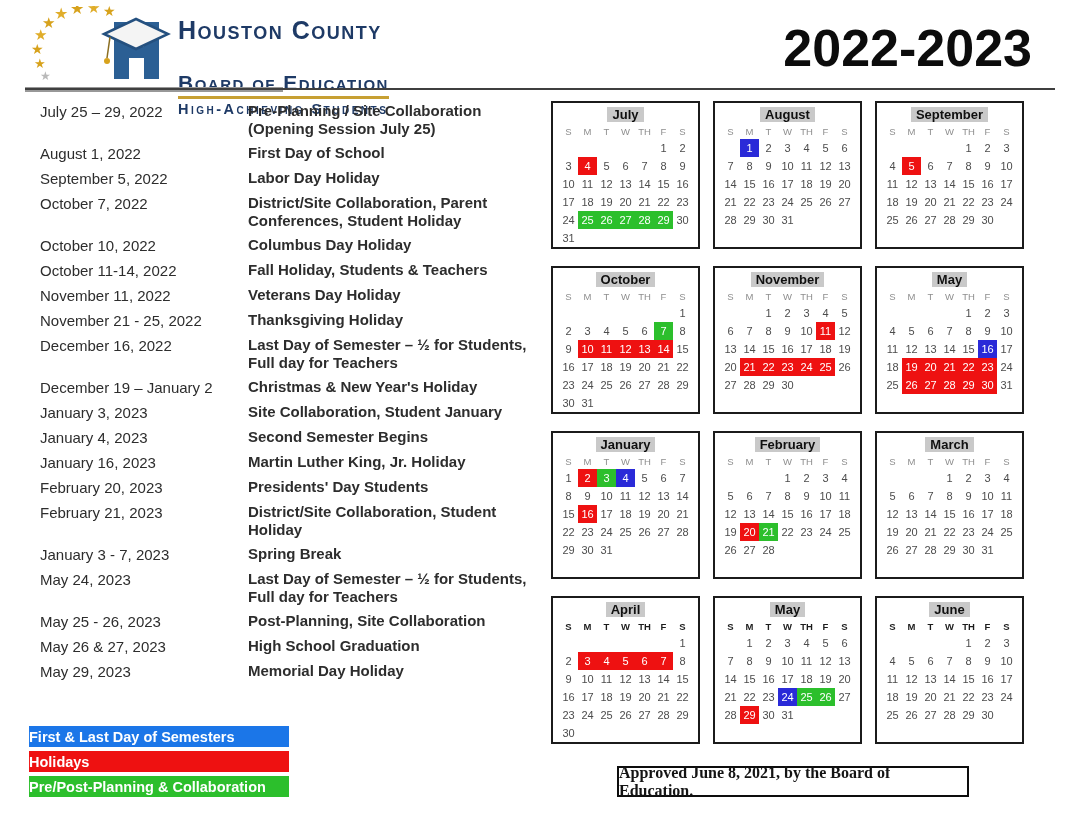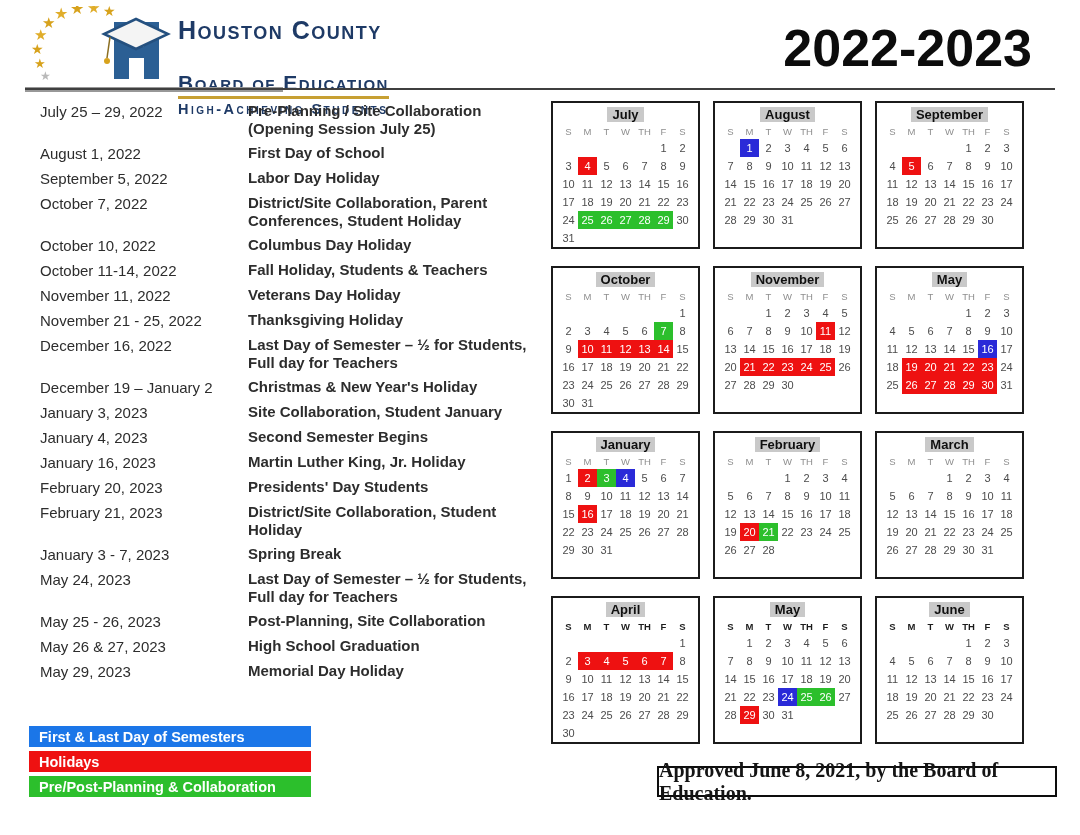--- a/index.html
+++ b/index.html
@@ -37,27 +37,27 @@
   .week-row{display:grid;grid-template-columns:repeat(7,1fr);font-size:9.5px;color:#8e8e8e;
         text-align:center;height:14px;line-height:14px;margin-top:1px;}
   .week-row.bold{color:#1c1c1c;font-weight:bold;}
   .days{display:grid;grid-template-columns:repeat(7,1fr);grid-auto-rows:18px;
         text-align:center;font-size:11px;color:#4c4c4c;}
   .day{line-height:18px;}
   .day.marked{color:#ffffff;}
 
   
   .legend{position:absolute;left:29px;top:726px;}
-  .legend-bar{width:282px;height:21px;margin-bottom:4px;display:flex;align-items:center;
-        padding-left:10px;box-sizing:border-box;color:#ffffff;font-weight:bold;font-size:14.5px;}
+  .legend-bar{width:260px;height:21px;margin-bottom:4px;display:flex;align-items:center;
+        box-sizing:border-box;color:#ffffff;font-weight:bold;font-size:14.5px;}
 
   
-  .approved{position:absolute;left:617px;top:766px;width:400px;height:31px;border:2px solid #0d0d0d;
+  .approved{position:absolute;left:617px;top:766px;width:352px;height:31px;border:2px solid #0d0d0d;
         box-sizing:border-box;display:flex;align-items:center;justify-content:center;
-        font-family:"Liberation Serif",serif;font-weight:bold;font-size:20px;color:#141414;background:#fff;margin-left:40px;}
+        font-family:"Liberation Serif",serif;font-weight:bold;font-size:16px;color:#141414;background:#fff;}
 </style>
 </head>
 <body>
 
 <div class="page">
 
   <div class="logo">
     <svg width="150" height="80" viewBox="0 0 150 80">
 
       <g font-family="DejaVu Sans, sans-serif">

